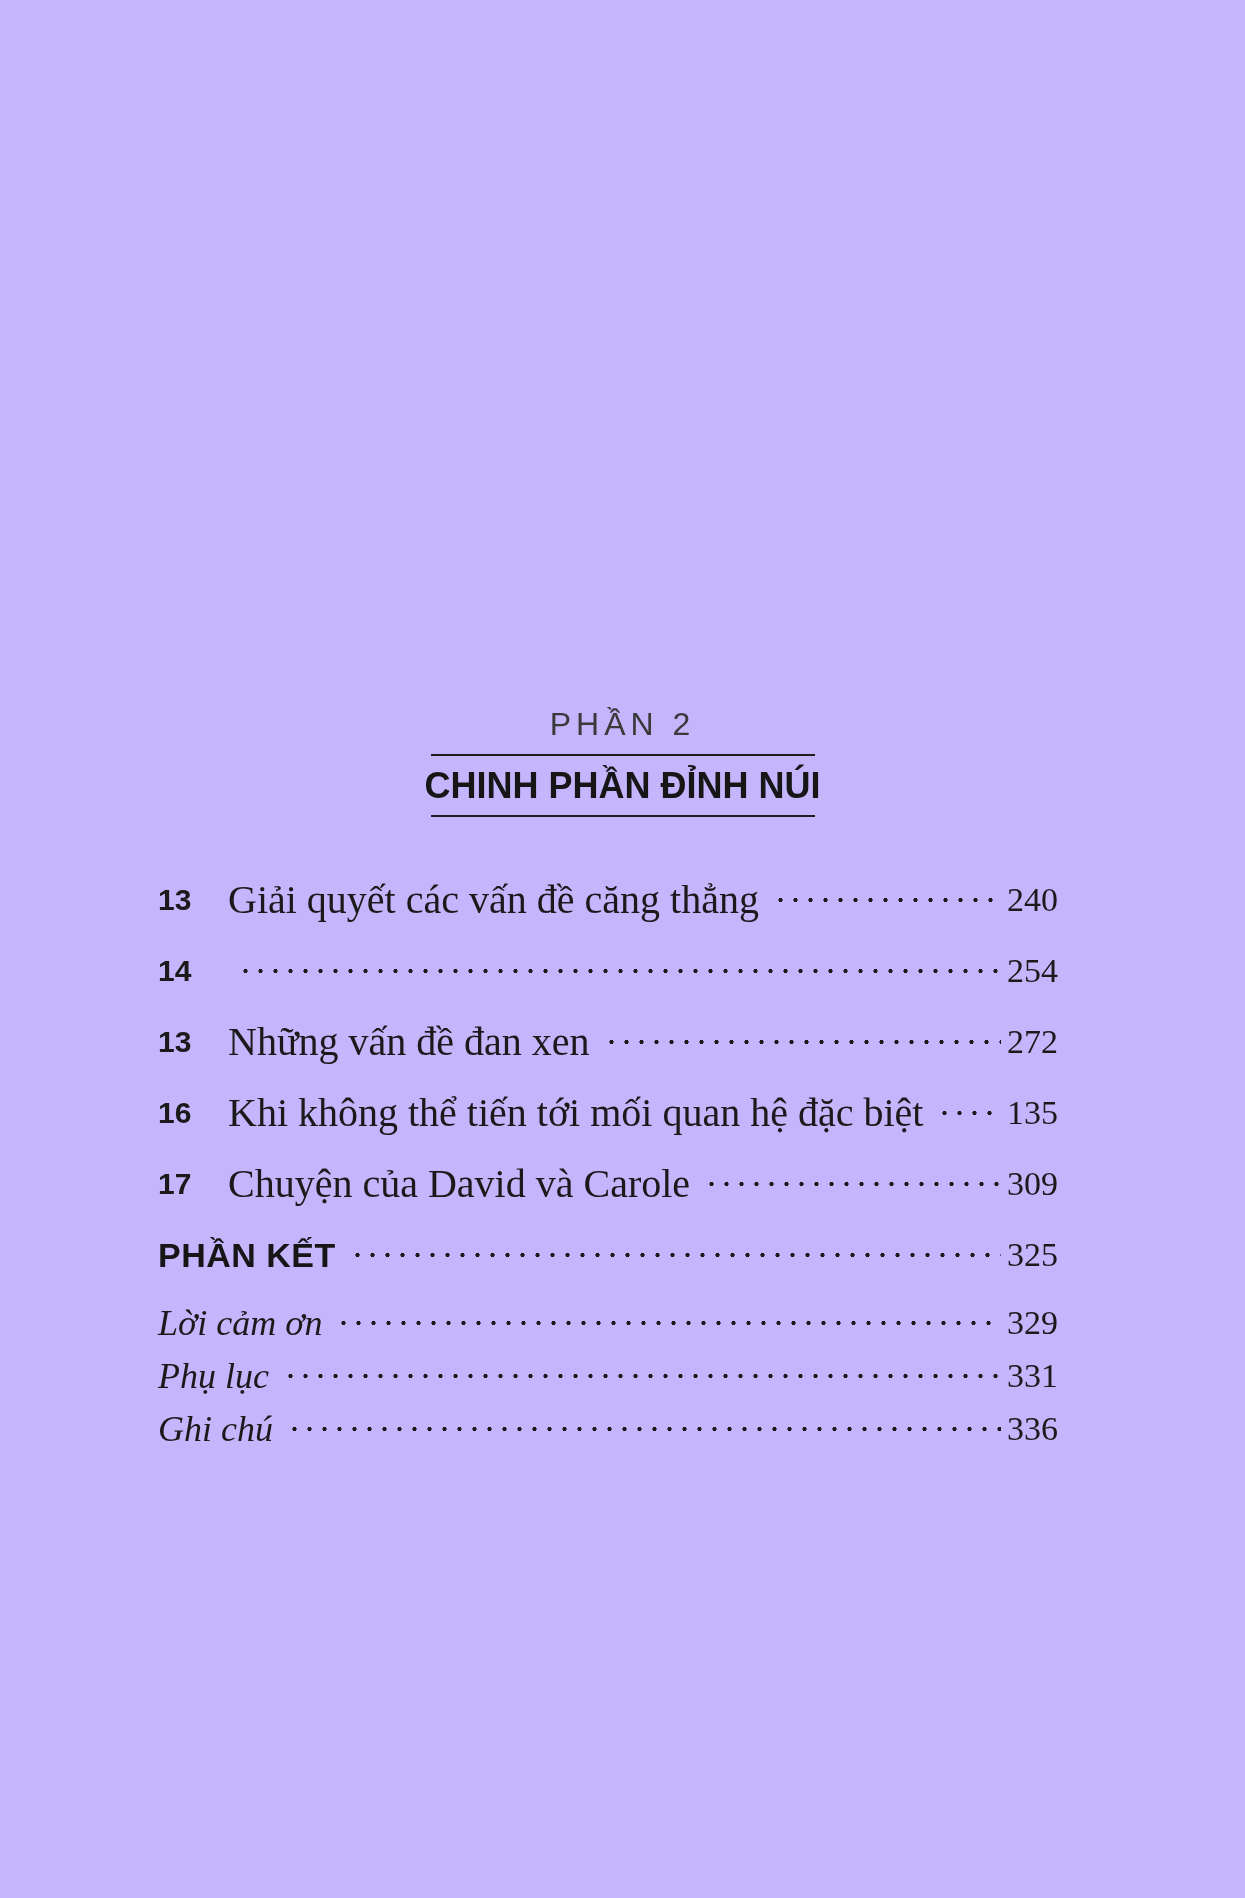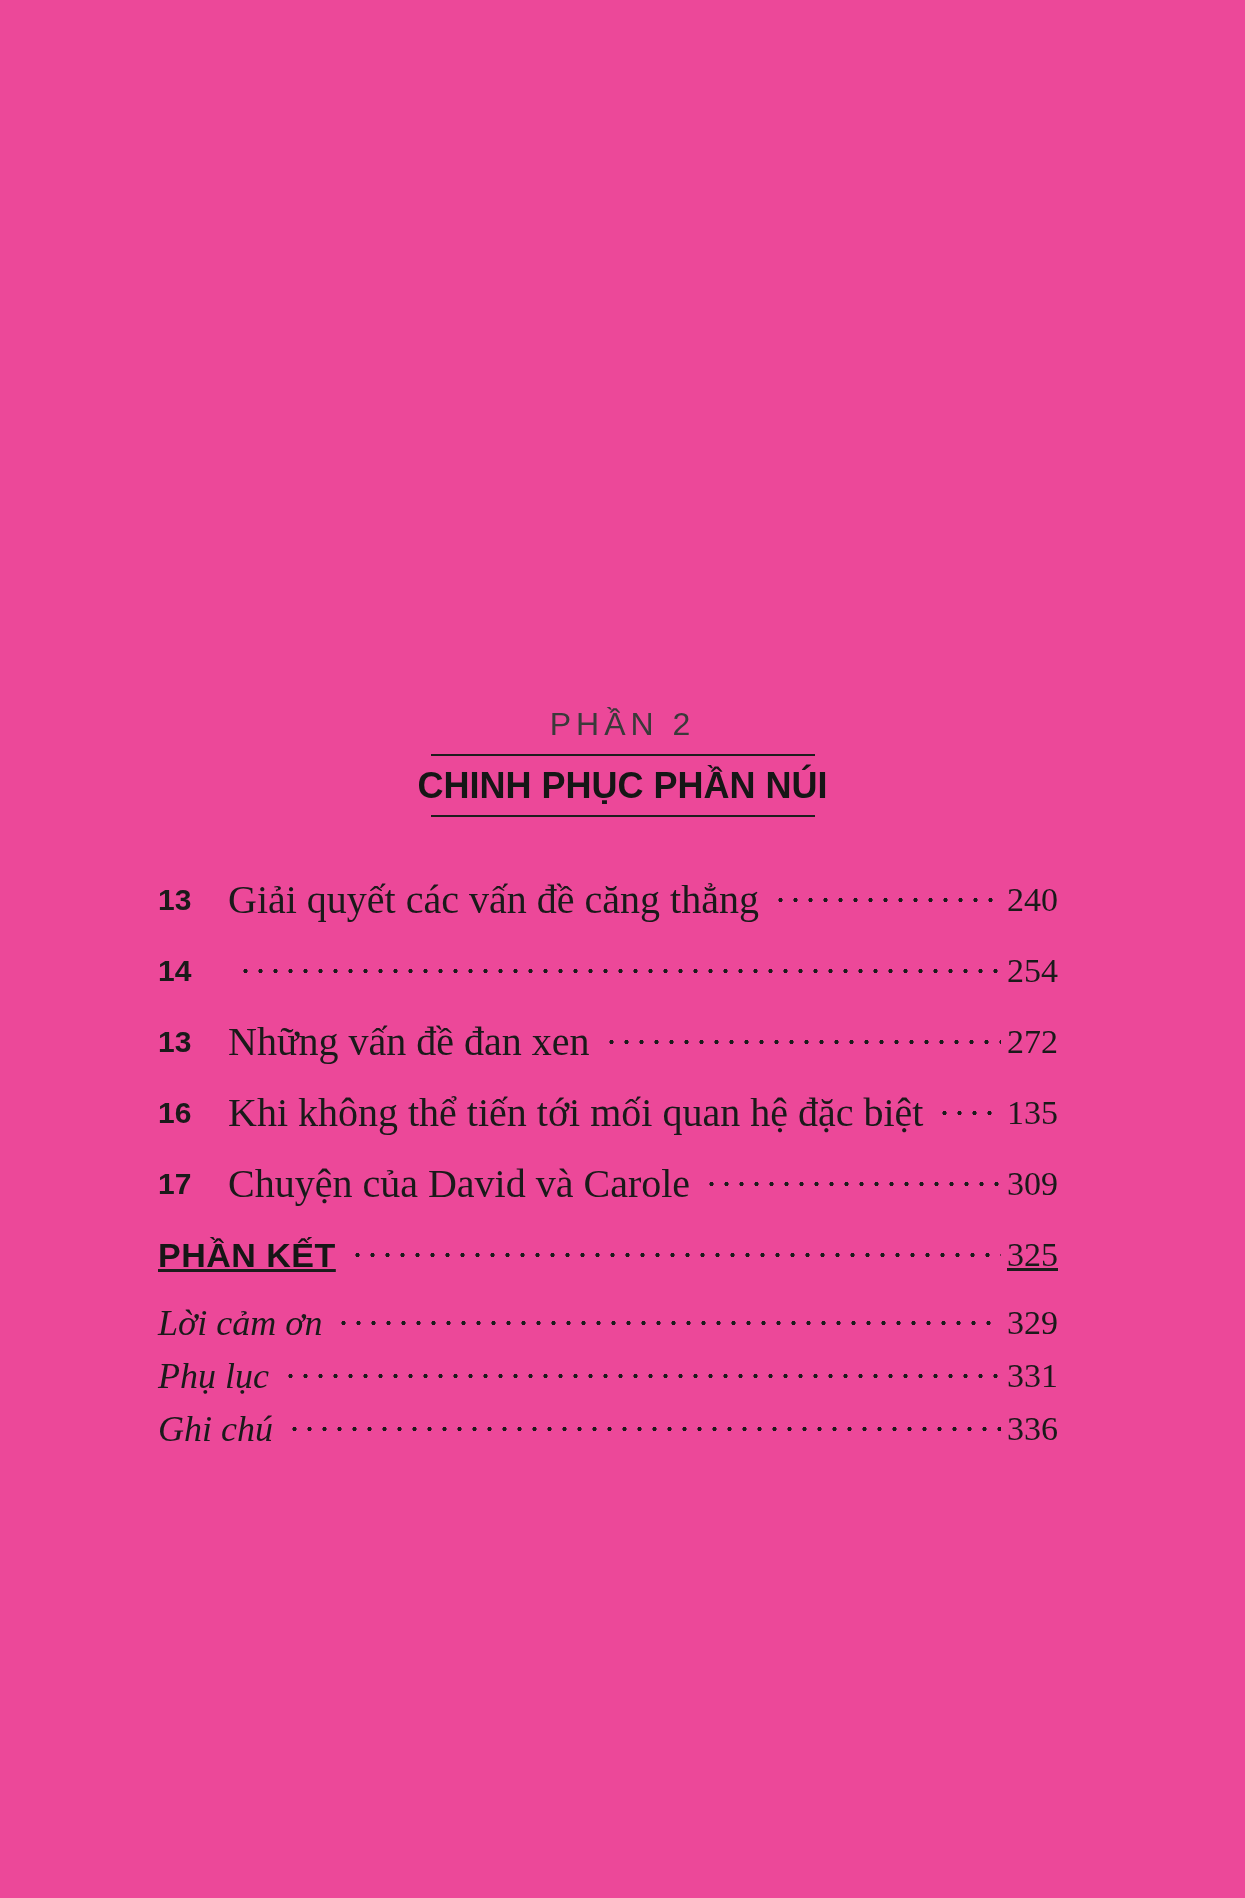--- a/index.html
+++ b/index.html
@@ -1,20 +1,20 @@
 <!DOCTYPE html>
 <html><head>
 <meta charset="utf-8">
 <style>
   html, body { margin: 0; padding: 0; background: #ffffff; }
   .page {
     position: relative;
     width: 1245px;
     height: 1898px;
-    background: #ec4899;
+    background: #c4b5fd;
     box-sizing: border-box;
     padding-top: 706px;
     overflow: hidden;
     color: #1c1c1c;
   }
 
   
   .part-header {
     width: 384px;
     margin: 0 auto;
@@ -82,21 +82,21 @@
     background-repeat: repeat-x;
     background-position: 0 50%;
   }
   .pagenum {
     font-family: "Liberation Serif", serif;
     font-size: 34px;
     line-height: 44px;
     color: #1a1a1a;
   }
 
-  .row.epilogue { margin-top: 16px; text-decoration: underline; }
+  .row.epilogue { margin-top: 16px; }
   .title-bold-sans {
     font-family: "Liberation Sans", sans-serif;
     font-weight: 700;
     font-size: 34px;
     line-height: 44px;
     letter-spacing: 0.5px;
     padding-right: 4px;
     white-space: nowrap;
     color: #161616;
   }
@@ -114,21 +114,21 @@
   }
 </style>
 </head>
 <body>
 
 <div class="page">
 
   <div class="part-header">
     <div class="part-label">PHẦN 2</div>
     <div class="rule"></div>
-    <div class="part-title">CHINH PHỤC PHẦN NÚI</div>
+    <div class="part-title">CHINH PHẦN ĐỈNH NÚI</div>
     <div class="rule"></div>
   </div>
 
   <div class="toc">
 
     <div class="row chapter">
       <span class="num">13</span>
       <span class="title-serif">Giải quyết các vấn đề căng thẳng</span>
       <span class="leader"></span>
       <span class="pagenum">240</span>

